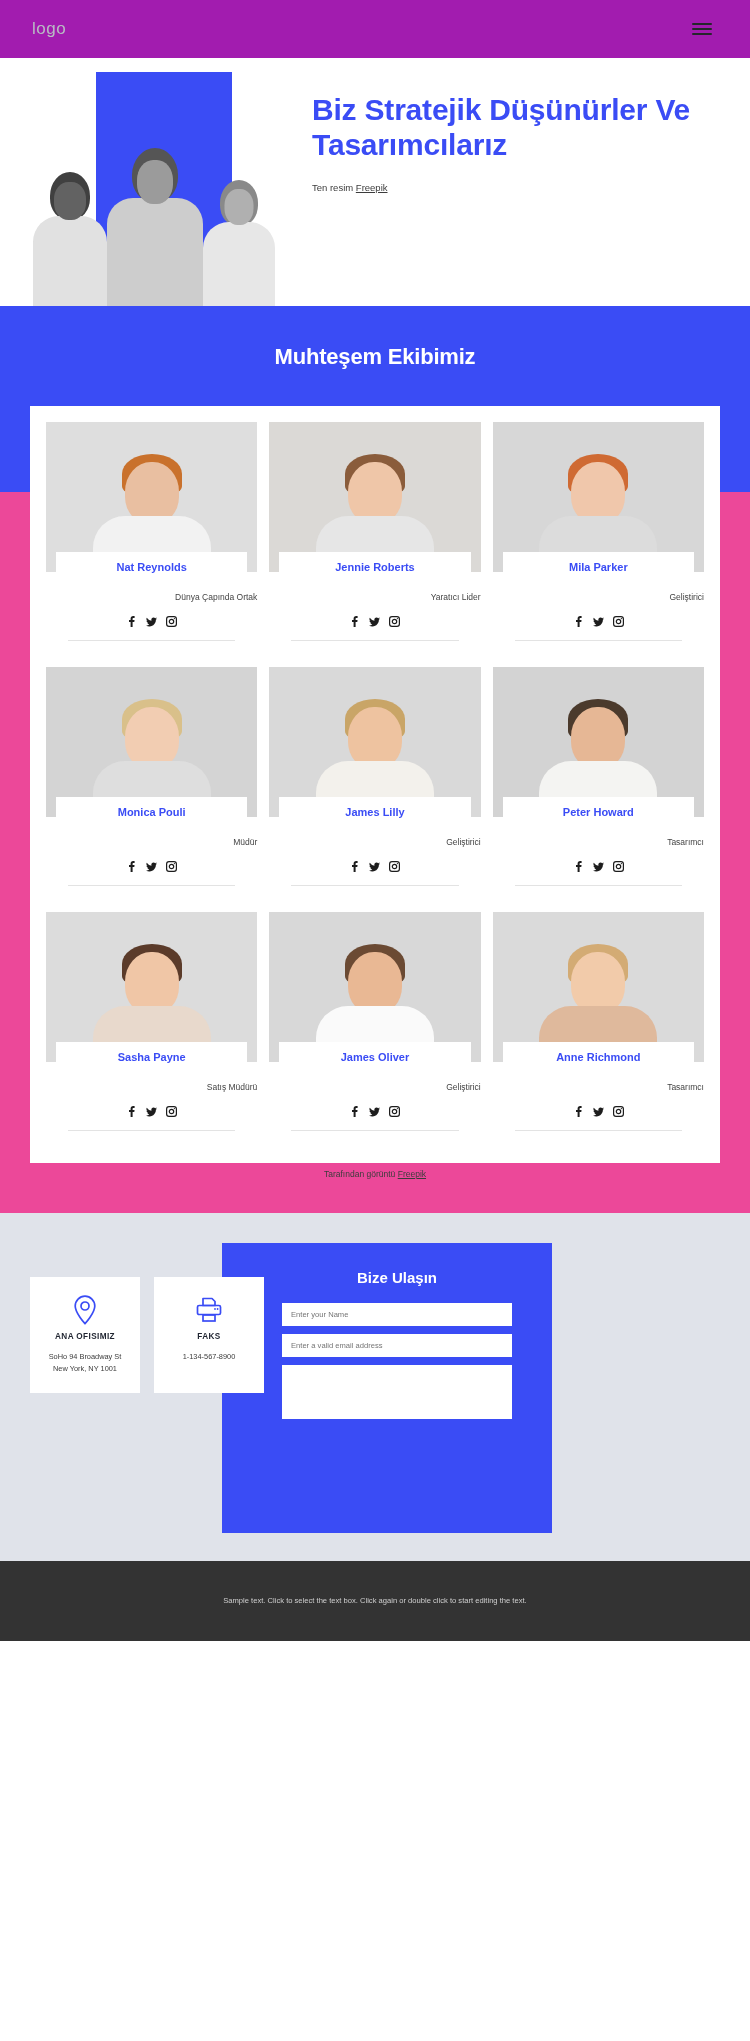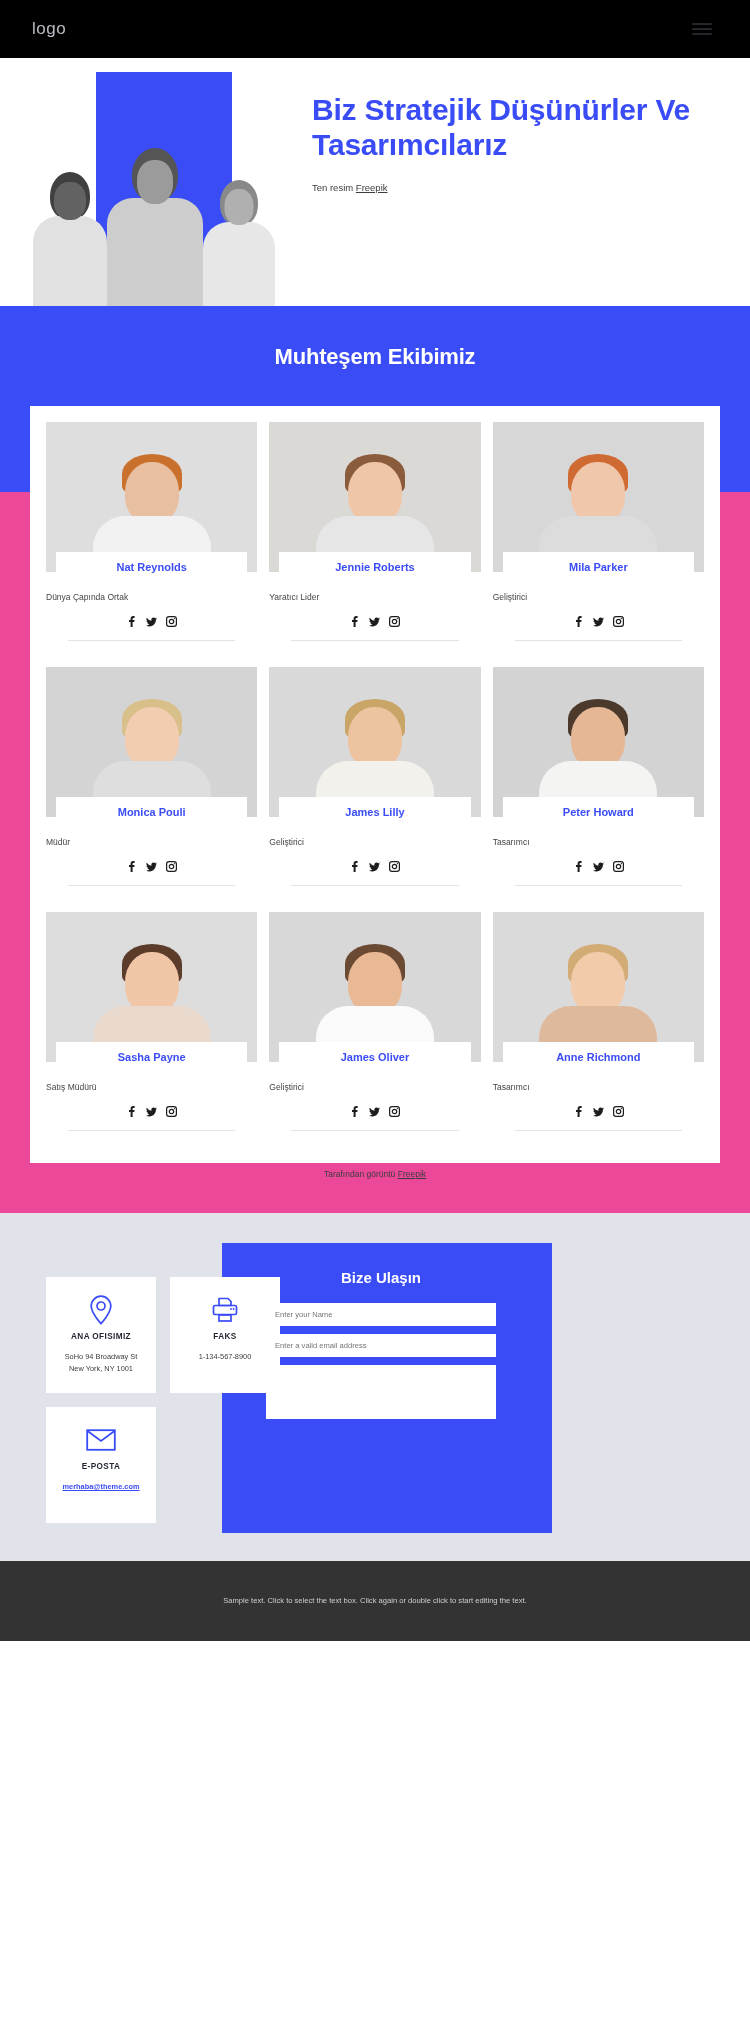--- a/index.html
+++ b/index.html
@@ -6,21 +6,21 @@
   html, body {
     width: 750px;
     font-family: "Liberation Sans", sans-serif;
     background: #ffffff;
   }
   body { width: 750px; height: 2041px; overflow: hidden; position: relative; }
 
   
   .site-header {
     height: 58px;
-    background: #000000;
+    background: #a21caf;
     display: flex;
     align-items: center;
     justify-content: space-between;
     padding: 0 38px 0 32px;
   }
   .logo-text {
     font-size: 17px;
     color: #b9bcc4;
     letter-spacing: 0.5px;
     font-weight: 400;
@@ -201,21 +201,21 @@
     text-align: center;
     padding: 9px 4px 8px 4px;
     z-index: 3;
   }
   .member-name {
     color: #3a4cf5;
     font-size: 11px;
     font-weight: 700;
   }
   .member-role {
-    text-align: left;
+    text-align: right;
     font-size: 8.5px;
     color: #444444;
     margin-top: 11px;
   }
   .member-social {
     display: flex;
     justify-content: center;
     gap: 9px;
     margin-top: 14px;
     align-items: center;
@@ -247,21 +247,21 @@
     height: 348px;
   }
   .contact-blue-panel {
     position: absolute;
     left: 222px; top: 30px;
     width: 330px; height: 290px;
     background: #3a4cf5;
   }
   .contact-info-grid {
     position: absolute;
-    left: 46px; top: 64px;
+    left: 30px; top: 64px;
     width: 234px;
     display: grid;
     grid-template-columns: 110px 110px;
     gap: 14px;
   }
   .info-card {
     background: #ffffff;
     padding: 16px 8px 16px 8px;
     text-align: center;
     height: 116px;
@@ -285,21 +285,21 @@
     line-height: 1.6;
   }
   .info-lines a {
     color: #3a4cf5;
     text-decoration: underline;
     font-weight: 700;
   }
 
   .contact-form {
     position: absolute;
-    left: 266px; top: 56px;
+    left: 282px; top: 56px;
     width: 230px;
   }
   .form-title {
     text-align: center;
     color: #ffffff;
     font-size: 15px;
     font-weight: 700;
     margin-bottom: 17px;
   }
   .form-field {
@@ -711,32 +711,20 @@
             <rect x="8" y="18" width="12" height="6" fill="none" stroke="#3a4cf5" stroke-width="1.7"></rect>
             <circle cx="20" cy="12" r="0.9" fill="#3a4cf5"></circle>
             <circle cx="22.6" cy="12" r="0.9" fill="#3a4cf5"></circle>
           </svg>
         </div>
         <div class="info-title">FAKS</div>
         <div class="info-lines">
           <div>1-134-567-8900</div>
         </div>
       </div>
-      <div class="info-card">
-        <div class="info-icon">
-          <svg width="30" height="22" viewBox="0 0 30 22">
-            <rect x="1.2" y="1.2" width="27.6" height="19.6" fill="none" stroke="#3a4cf5" stroke-width="1.8"></rect>
-            <path d="M1.2 1.8 15 12 28.8 1.8" fill="none" stroke="#3a4cf5" stroke-width="1.8"></path>
-          </svg>
-        </div>
-        <div class="info-title">E-POSTA</div>
-        <div class="info-lines">
-          <div><a href="#">merhaba@theme.com</a></div>
-        </div>
-      </div>
     </div>
   <div class="contact-form">
     <div class="form-title">Bize Ulaşın</div>
     <input class="form-field" type="text" placeholder="Enter your Name" style="">
     <input class="form-field" type="email" placeholder="Enter a valid email address" style="">
     <textarea class="form-field" placeholder="" style=""></textarea>
   </div>
 </section>
 
 <footer class="site-footer">

